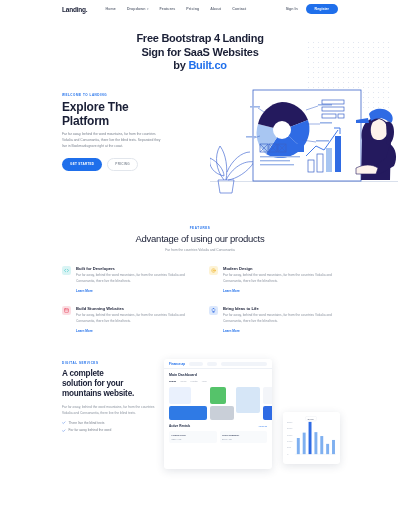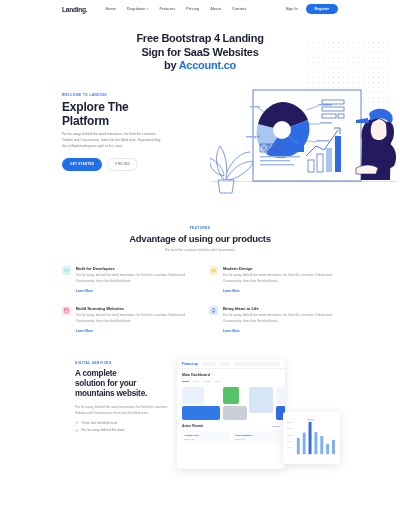--- a/index.html
+++ b/index.html
@@ -56,36 +56,36 @@
   .btn-ghost {
     background:#fff; color:#8d949f; font-size:3.1px; font-weight:700; letter-spacing:.25px;
     border:0.8px solid #e2e6ec; border-radius:20px; padding:3.4px 7px; cursor:pointer; white-space:nowrap;
   }
   .hero-art { position:absolute; right:2px; top:66px; width:188px; height:110px; z-index:4; }
 
   
   .features { padding:16px 62px 0; }
   .sec-head { text-align:center; margin-bottom:14px; }
   .sec-eyebrow { font-size:3px; font-weight:700; letter-spacing:.6px; color:#1f6feb; text-transform:uppercase; margin-bottom:3px; }
-  .sec-title { font-size:9.5px; font-weight:700; color:#1a1f36; letter-spacing:-.25px; margin-bottom:3.5px;text-align:center; }
+  .sec-title { font-size:9.5px; font-weight:400; color:#1a1f36; letter-spacing:-.25px; margin-bottom:3.5px;text-align:center; }
   .sec-sub { font-size:3.3px; color:#8b939f; }
 
   .grid { display:grid; grid-template-columns:1fr 1fr; column-gap:18px; row-gap:13px; }
   .card { display:flex; gap:5px; }
   .card-ic {
     flex:0 0 auto; width:9px; height:9px; border-radius:2.2px;
     display:flex; align-items:center; justify-content:center;
   }
   .card-ic svg { width:5px; height:5px; }
   .card-h { font-size:4.1px; font-weight:700; color:#1a1f36; margin-bottom:2.5px; }
   .card-p { font-size:3.25px; line-height:1.75; color:#8b939f; }
   .learn { display:inline-block; margin-top:4.5px; font-size:3.1px; font-weight:600; color:#1f6feb; cursor:pointer; }
 
   
-  .services { margin-top:22px; padding:0 62px; display:flex; gap:8px; position:relative;margin-left:13px; }
+  .services { margin-top:22px; padding:0 62px; display:flex; gap:8px; position:relative; }
   .svc-left { width:98px; padding-top:6px; }
   .svc-h { font-size:8.2px; font-weight:700; line-height:1.26; color:#1a1f36; letter-spacing:-.22px; margin-bottom:5px; }
   .svc-p { font-size:3.3px; line-height:1.75; color:#8b939f; margin-bottom:5px; }
   .check { display:flex; align-items:center; gap:3px; margin-bottom:3.2px; }
   .check svg { width:3.6px; height:3.6px; flex:0 0 auto; }
   .check span { font-size:3.3px; color:#7b838f; }
   .svc-right { flex:1; position:relative; }
 
   
   .dash { position:absolute; left:-4px; top:4px; width:108px; height:110px;
@@ -157,21 +157,21 @@
       <button class="btn-register">Register</button>
     </div>
   </div>
 
   <div class="hero">
     <div class="dots-pattern"></div>
 
     <h1 class="hero-title">
       <span>Free Bootstrap 4 Landing</span><br>
       <span>Sign for SaaS Websites</span><br>
-      <span>by </span><span class="accent">Account.co</span>
+      <span>by </span><span class="accent">Built.co</span>
     </h1>
 
     <div class="hero-body">
       <div class="hero-left">
         <div class="eyebrow">WELCOME TO LANDING</div>
         <div class="hero-h2">Explore The Platform</div>
         <p class="hero-p">Far far away, behind the word mountains, far from the countries Vokalia and Consonantia, there live the blind texts. Separated they live in Bookmarksgrove right at the coast.</p>
         <div class="hero-btns">
           <button class="btn-primary">GET STARTED</button>
           <button class="btn-ghost">PRICING</button>

